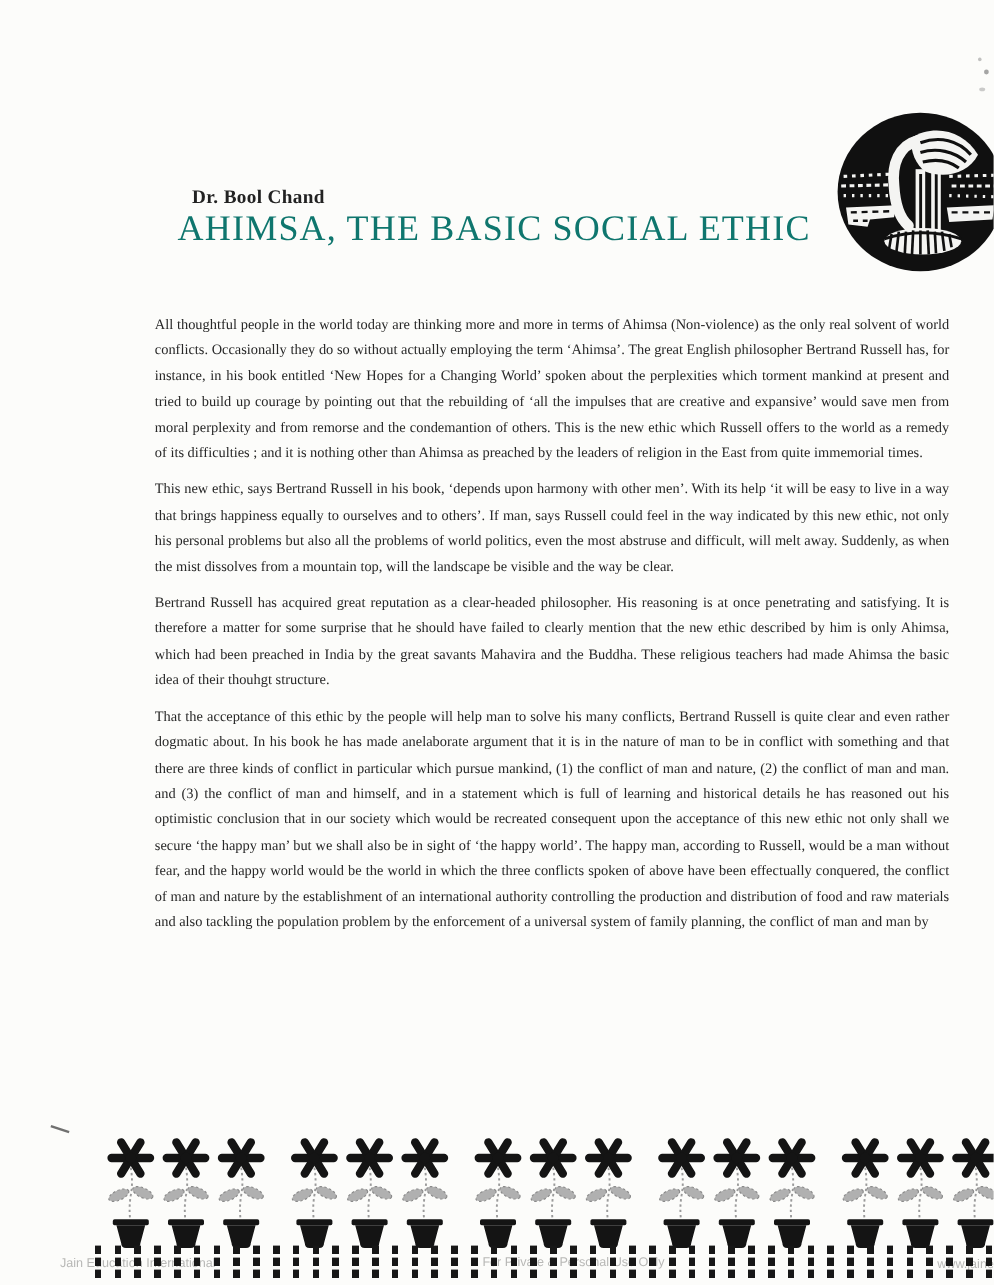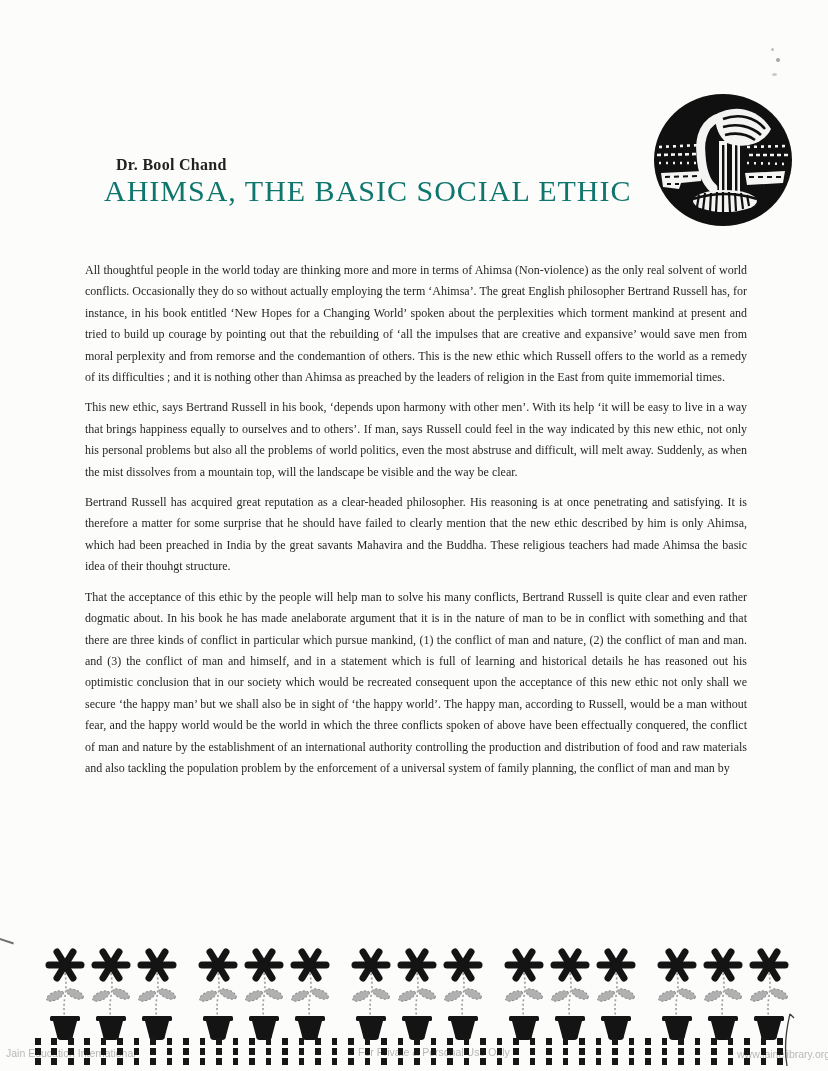--- a/index.html
+++ b/index.html
@@ -1,21 +1,21 @@
 <!DOCTYPE html>
 <html><head>
 <meta charset="utf-8">
 <style>
   html,body{margin:0;padding:0;}
   body{
     width:828px;height:1071px;position:relative;overflow:hidden;
     background:#fcfcfa;
     font-family:"Liberation Serif", serif;
   }
-  .page{position:absolute;inset:0;}
+  .page{position:absolute;inset:0;margin-left:44px;}
 
   
   .author{
     position:absolute;left:116px;top:156px;
     font-size:16px;font-weight:600;color:#222;letter-spacing:.3px;
   }
   .title{
     position:absolute;left:104px;top:174px;
     font-size:30px;font-weight:500;color:#0f766e;letter-spacing:1px;
     white-space:nowrap;

